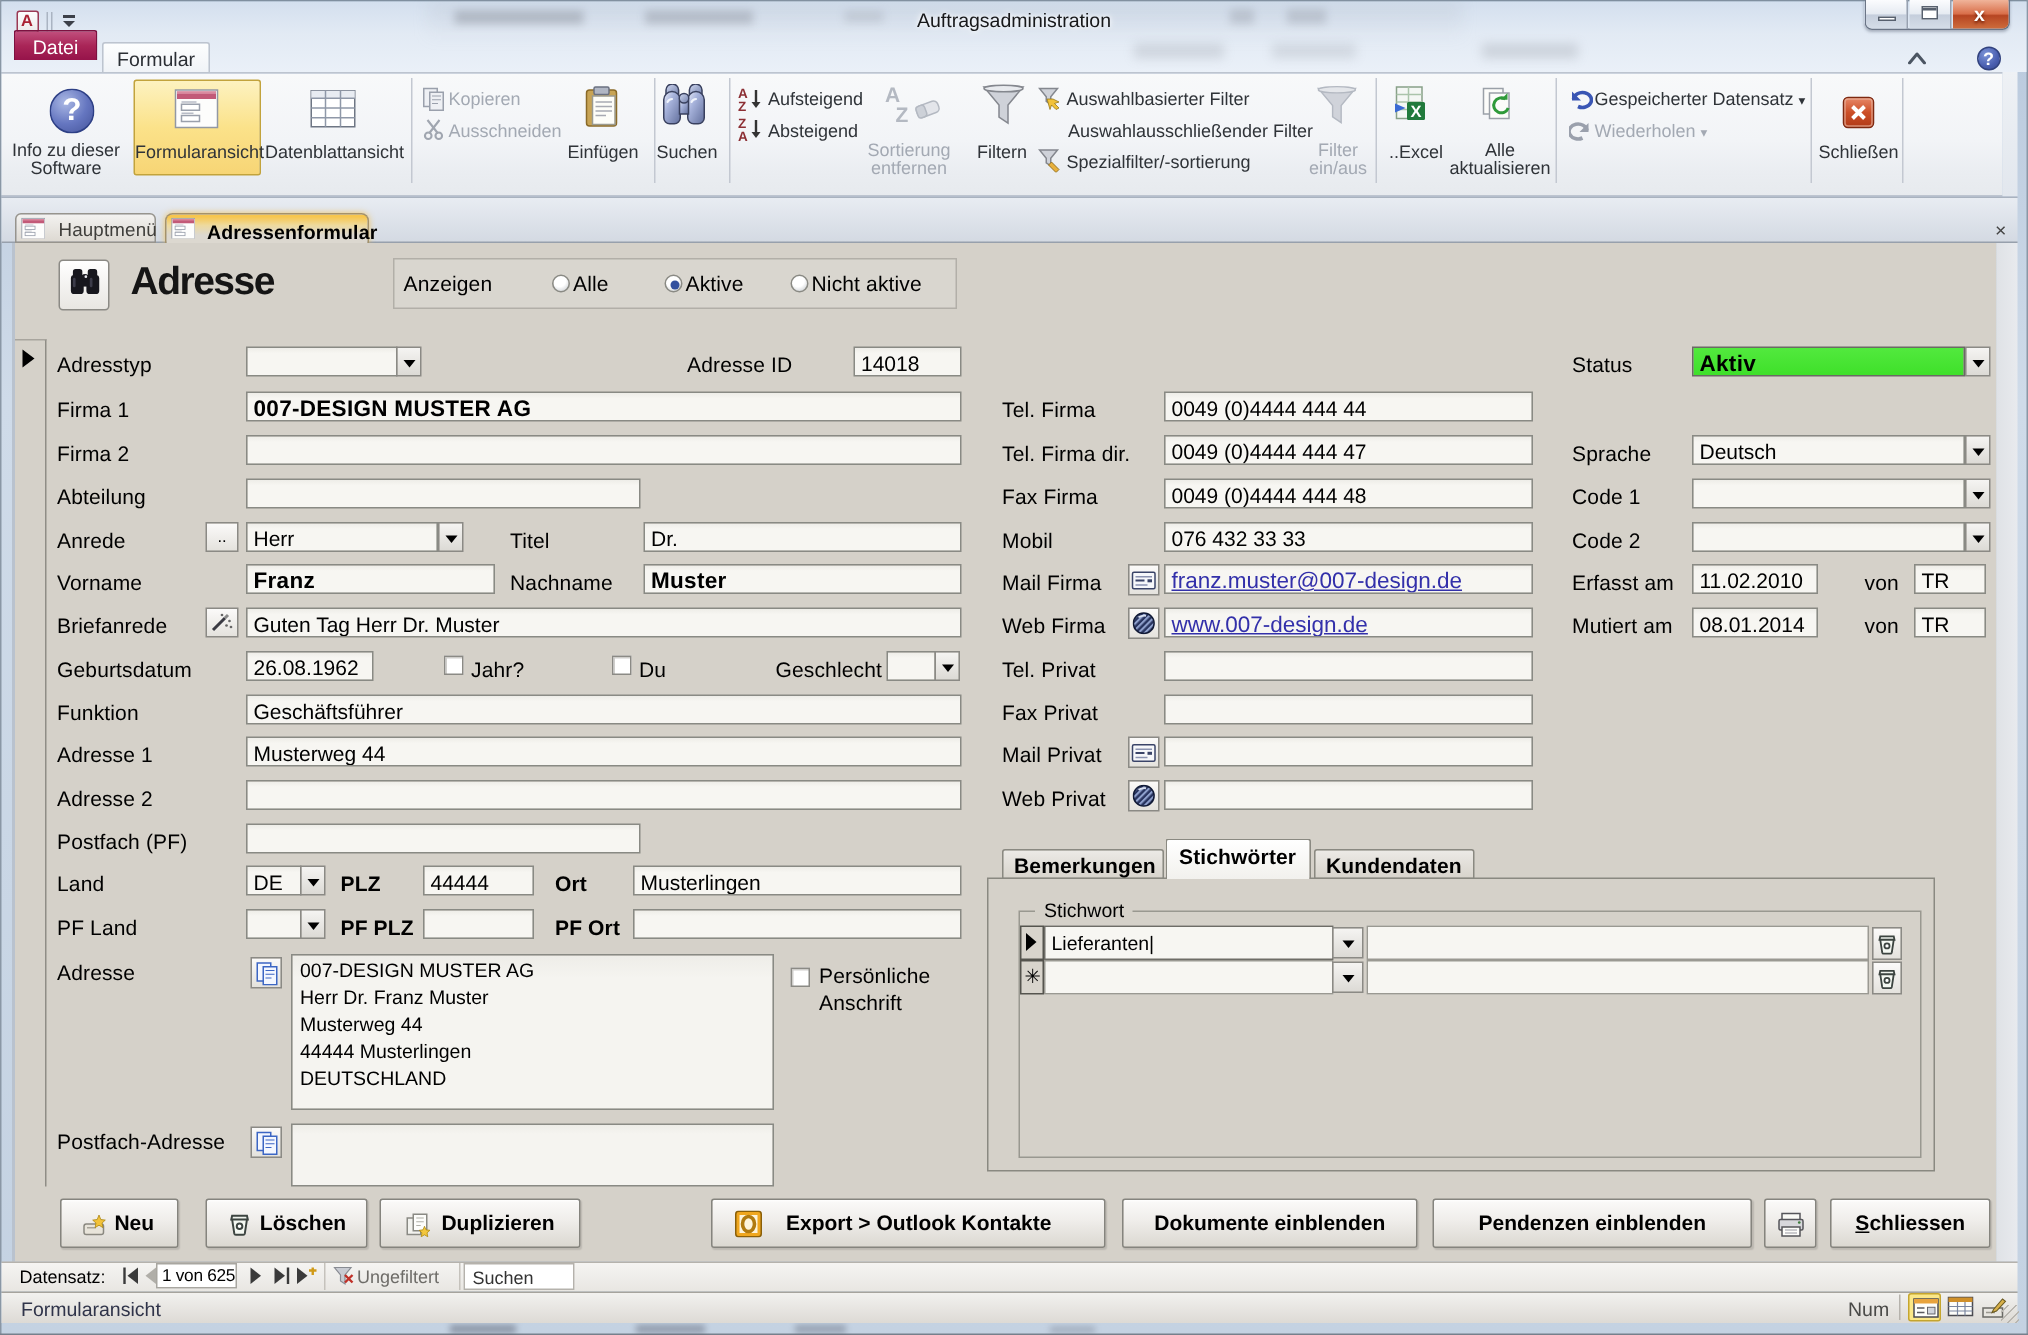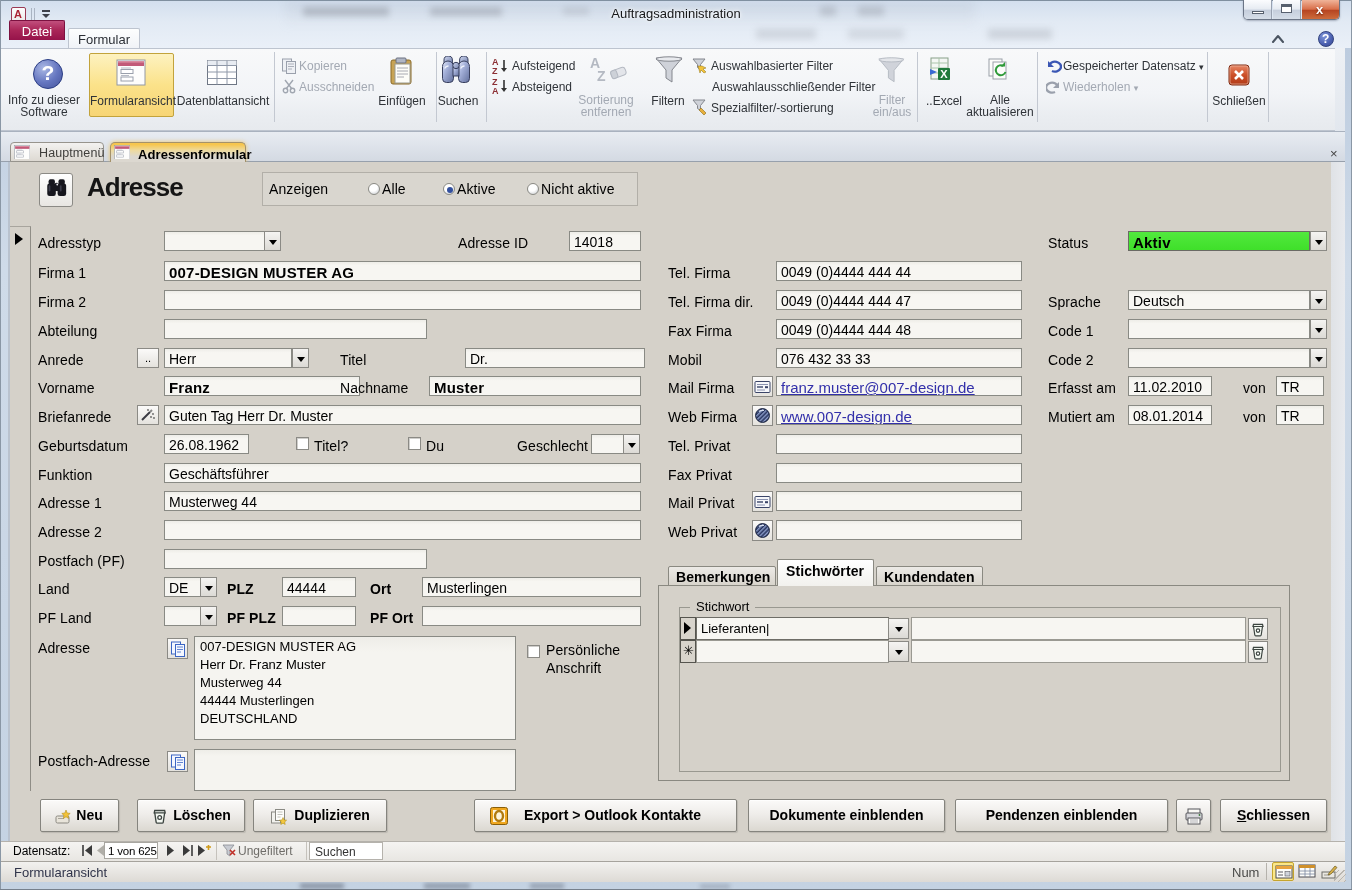--- a/index.html
+++ b/index.html
@@ -317,40 +317,40 @@
 <div class="cba" style="left:264px;top:231px;"></div>
 <div class="lbl" style="left:458px;top:235px;">Adresse ID</div>
 <div class="tb" style="left:569px;top:231px;width:72px;">14018</div>
 <div class="tb" style="left:164px;top:261px;width:477px;"><b>007-DESIGN MUSTER AG</b></div>
 <div class="tb" style="left:164px;top:290px;width:477px;"></div>
 <div class="tb" style="left:164px;top:319px;width:263px;"></div>
 <div class="abs" style="left:137px;top:348px;width:22px;height:20px;background:linear-gradient(#fbfaf9,#e4e2dd);border:1px solid #8b8a85;font-size:11px;text-align:center;padding-top:6px;line-height:6px;">..</div>
 <div class="tb" style="left:164px;top:348px;width:128px;">Herr</div>
 <div class="cba" style="left:292px;top:348px;"></div>
 <div class="lbl" style="left:340px;top:352px;">Titel</div>
-<div class="tb" style="left:429px;top:348px;width:180px;margin-left:36px;">Dr.</div>
-<div class="tb" style="left:164px;top:376px;width:196px;"><b>Franz</b></div>
+<div class="tb" style="left:429px;top:348px;width:212px;">Dr.</div>
+<div class="tb" style="left:164px;top:376px;width:166px;"><b>Franz</b></div>
 <div class="lbl" style="left:340px;top:380px;">Nachname</div>
 <div class="tb" style="left:429px;top:376px;width:212px;"><b>Muster</b></div>
 <div class="abs" style="left:137px;top:405px;width:22px;height:20px;background:linear-gradient(#fbfaf9,#e4e2dd);border:1px solid #8b8a85;">
       <svg class="abs" style="left:2px;top:2px;" width="16" height="15" viewBox="0 0 16 15">
         <path d="M2 12 L10 4" stroke="#3a3a42" stroke-width="2"></path>
 <path d="M10 4 l2 -2" stroke="#888" stroke-width="2"></path>
 <g fill="#666">
           <circle cx="13" cy="6" r=".9"></circle>
           <circle cx="11" cy="9" r=".9"></circle>
           <circle cx="14" cy="10" r=".9"></circle>
           <circle cx="8" cy="2" r=".9"></circle>
         </g>
       </svg>
     </div>
 <div class="tb" style="left:164px;top:405px;width:477px;">Guten Tag Herr Dr. Muster</div>
 <div class="tb" style="left:164px;top:434px;width:85px;">26.08.1962</div>
 <div class="chk" style="left:296px;top:437px;"></div>
-<div class="lbl" style="left:314px;top:438px;">Titel?</div>
+<div class="lbl" style="left:314px;top:438px;">Jahr?</div>
 <div class="chk" style="left:408px;top:437px;"></div>
 <div class="lbl" style="left:426px;top:438px;">Du</div>
 <div class="lbl" style="left:517px;top:438px;">Geschlecht</div>
 <div class="tb" style="left:591px;top:434px;width:33px;"></div>
 <div class="cba" style="left:623px;top:434px;"></div>
 <div class="tb" style="left:164px;top:463px;width:477px;">Geschäftsführer</div>
 <div class="tb" style="left:164px;top:491px;width:477px;">Musterweg 44</div>
 <div class="tb" style="left:164px;top:520px;width:477px;"></div>
 <div class="tb" style="left:164px;top:549px;width:263px;"></div>
 <div class="tb" style="left:164px;top:577px;width:37px;">DE</div>

